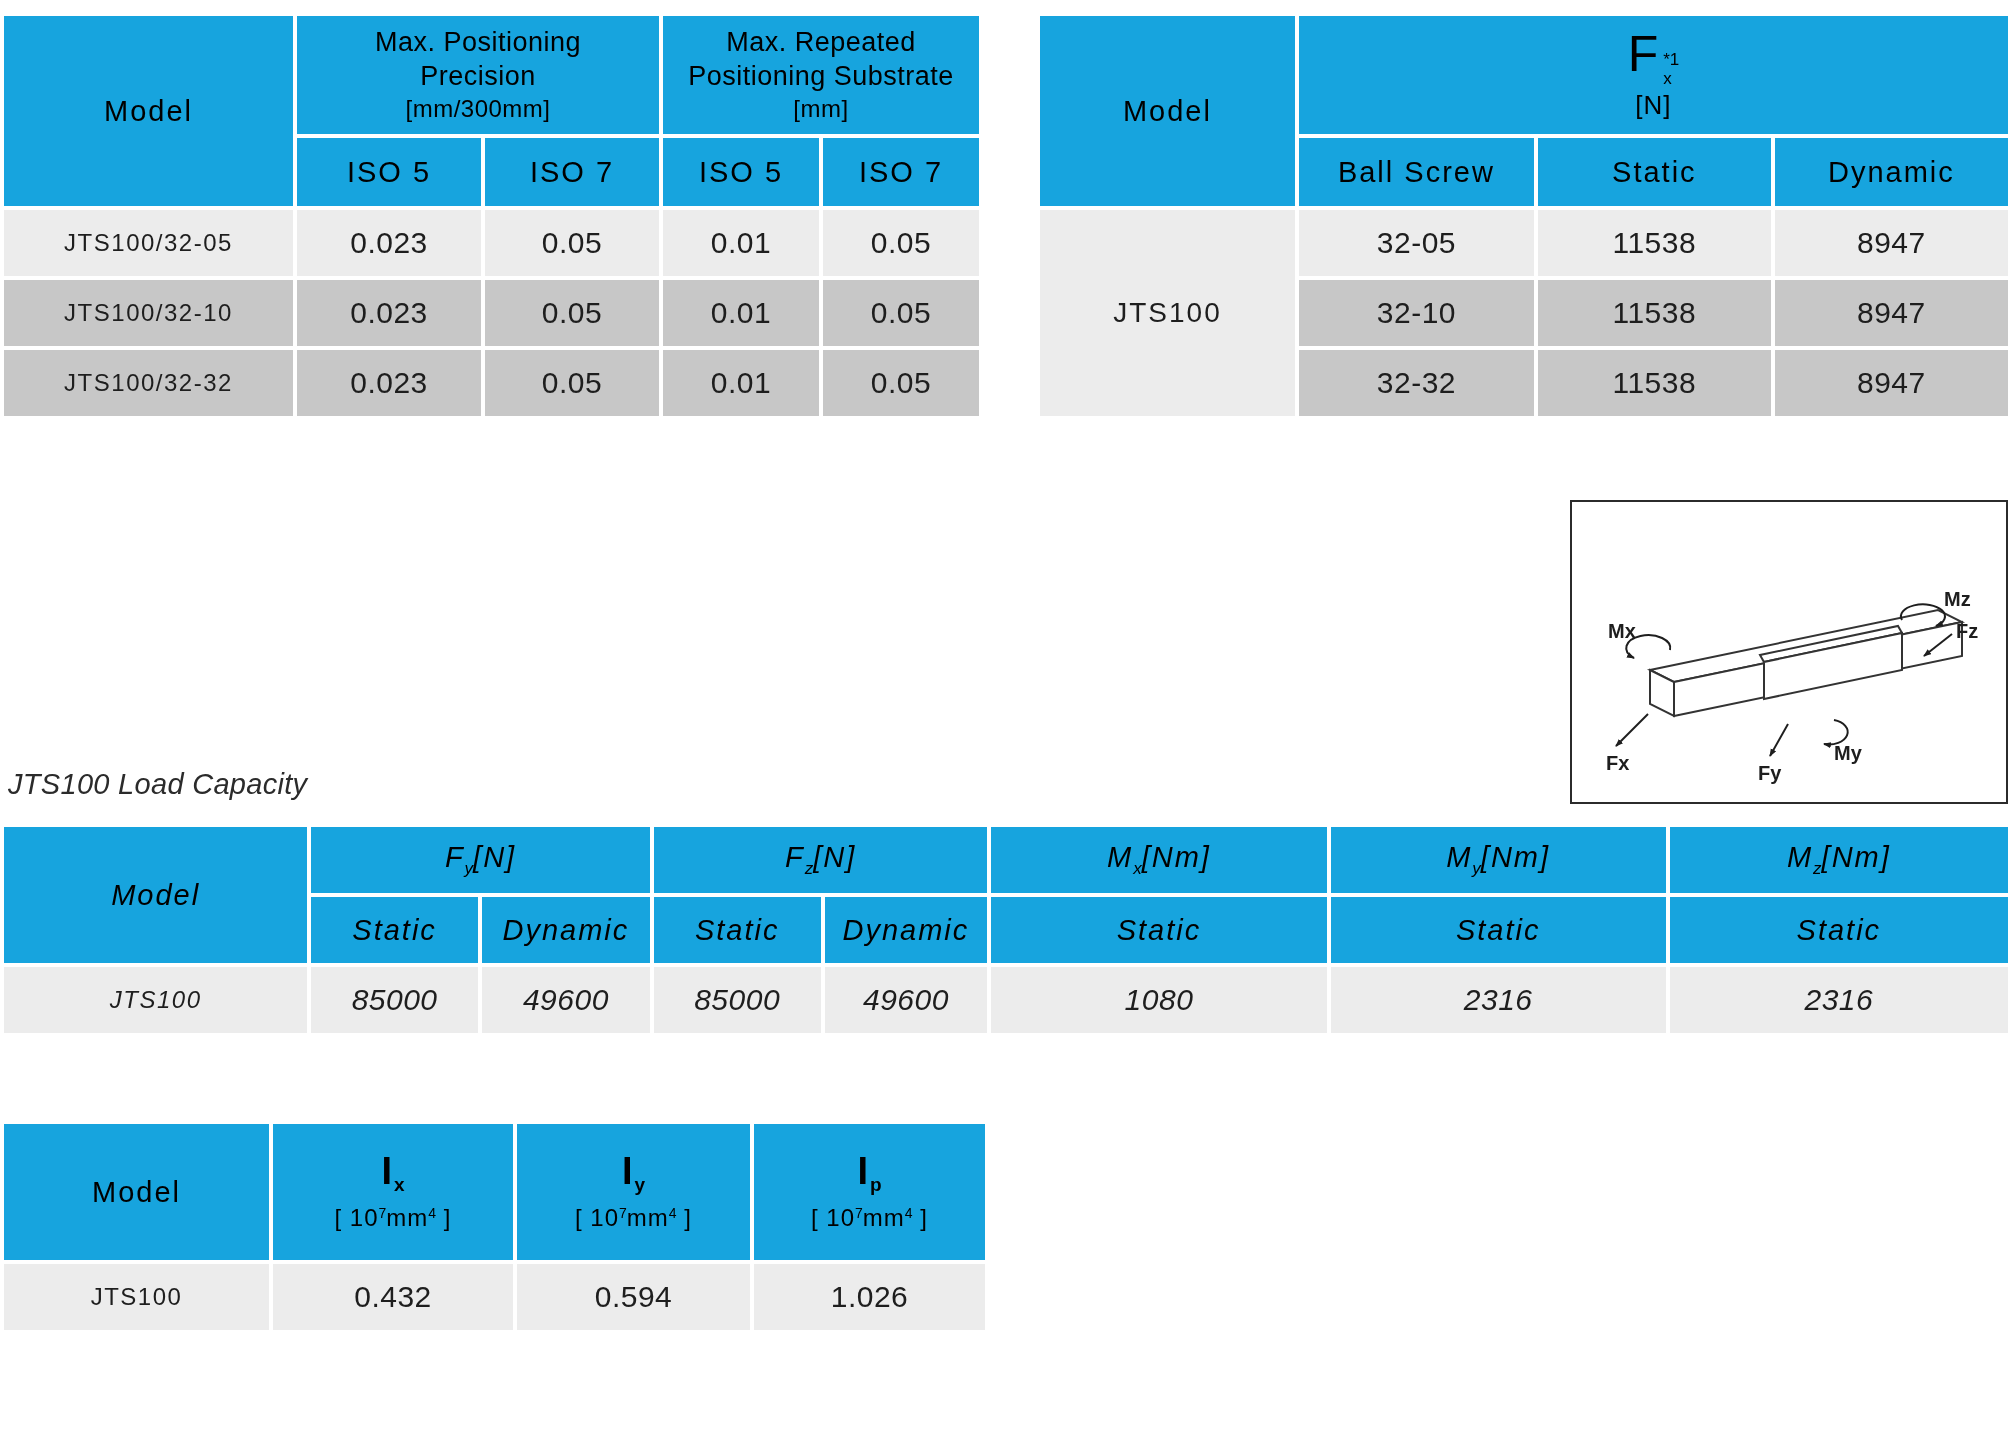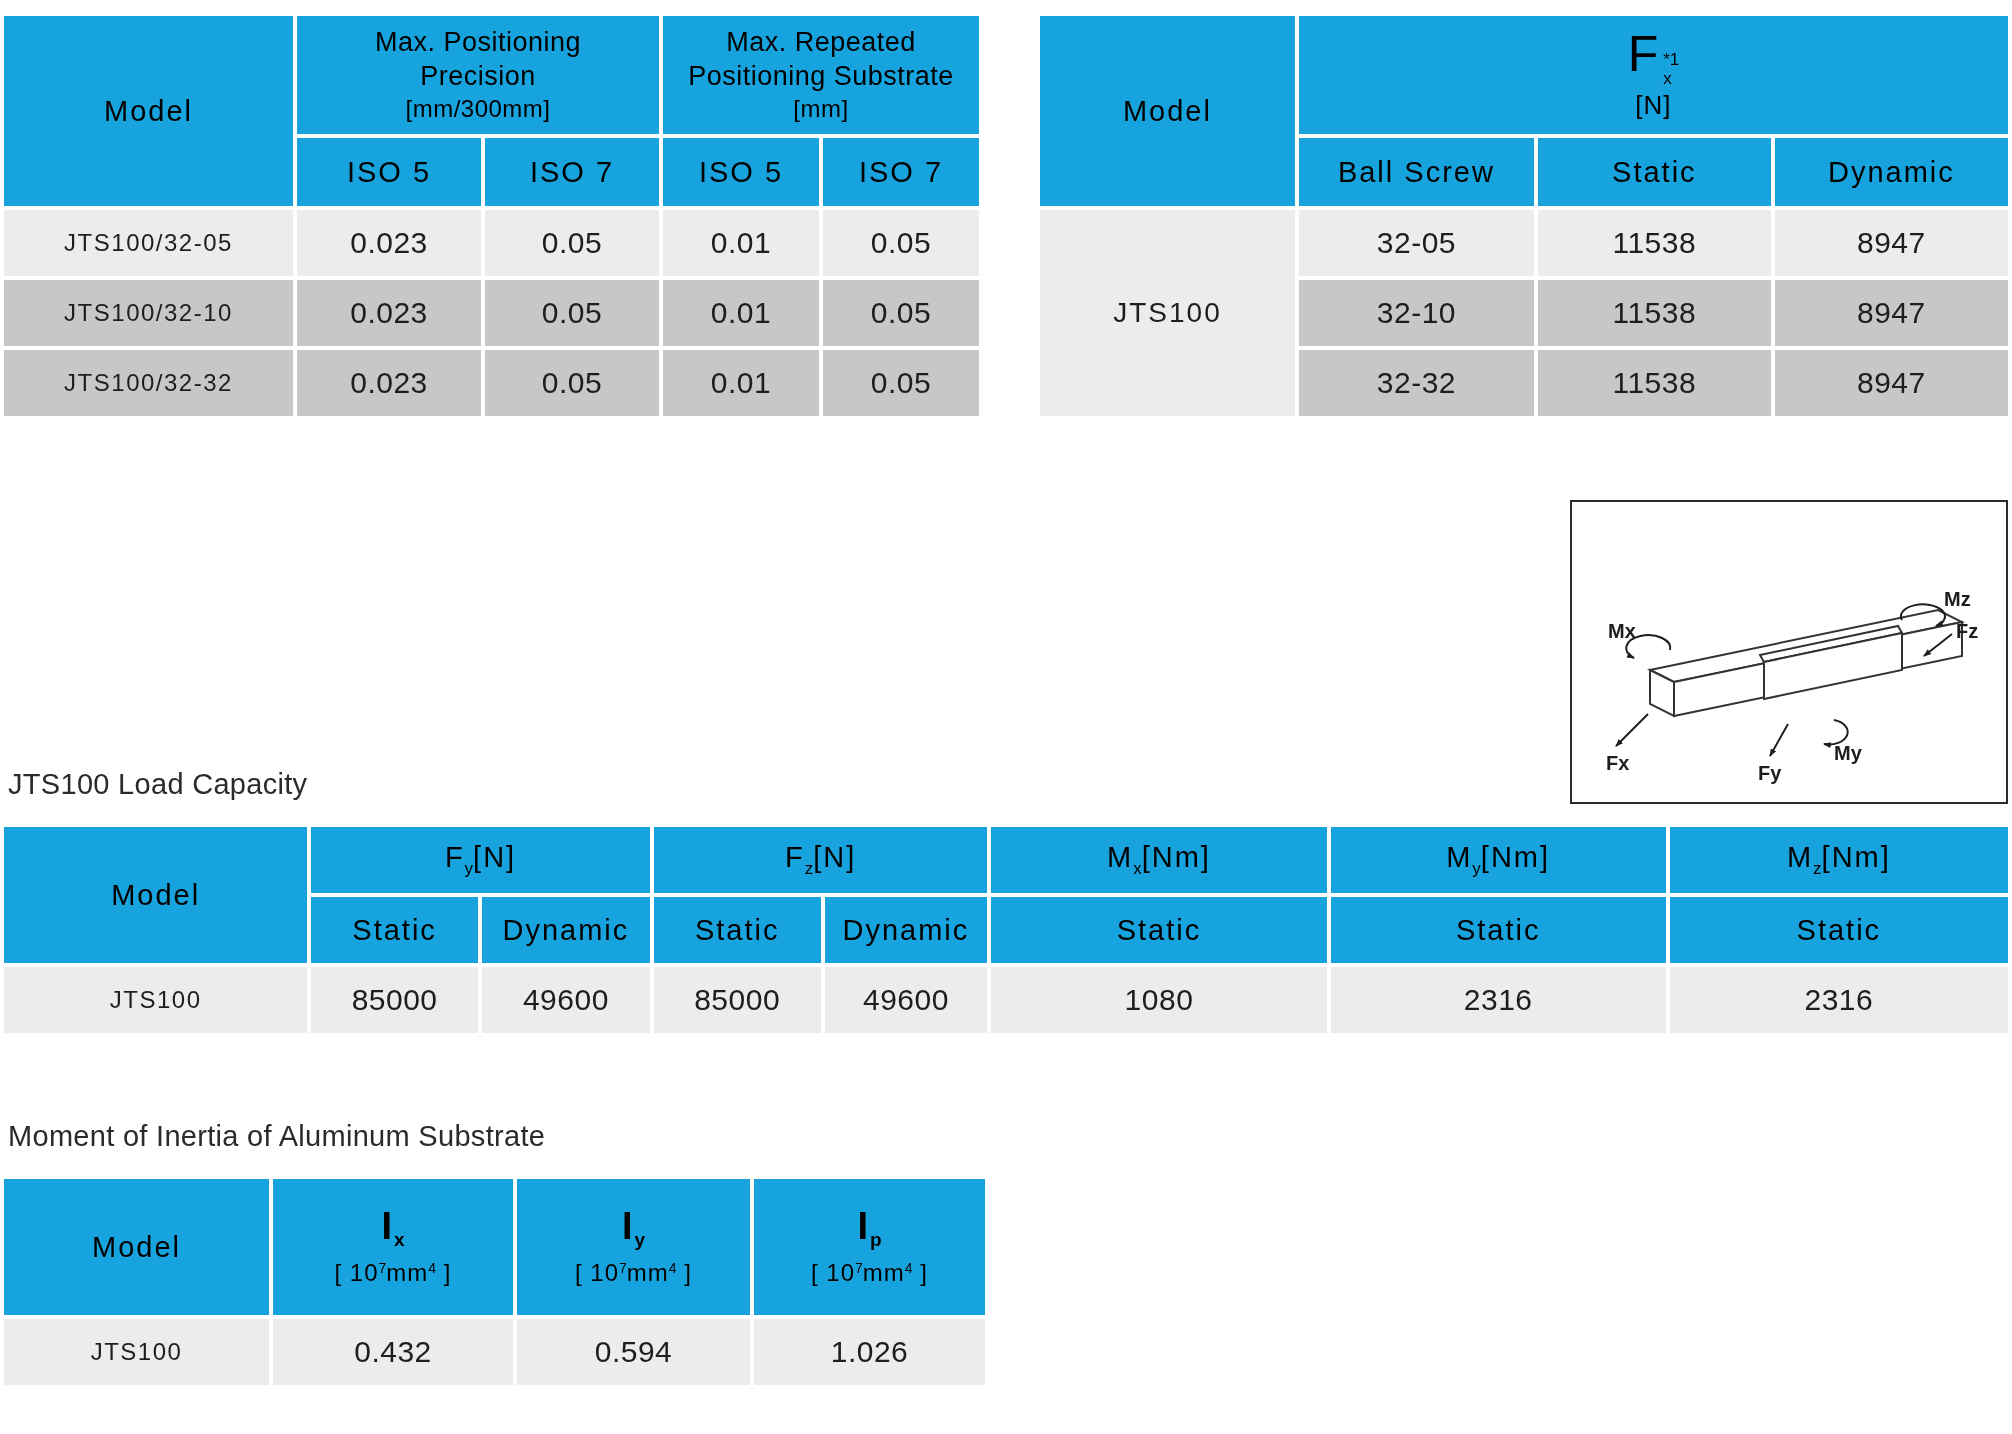--- a/index.html
+++ b/index.html
@@ -42,21 +42,21 @@
   .fx-stack{display:inline-flex;flex-direction:column;align-items:flex-start;
     vertical-align:6px;line-height:1.1;margin-left:3px;}
   .fx-stack span{font-size:17px;letter-spacing:0;}
   .fx-unit{font-size:26px;letter-spacing:1px;margin-top:2px;}
   .i-base{font-size:38px;font-weight:bold;line-height:1;}
   .i-sub{font-size:19px;vertical-align:-7px;letter-spacing:0;font-weight:bold;}
   .i-unit{font-size:24px;letter-spacing:1px;margin-top:8px;}
   .i-exp{font-size:14px;vertical-align:8px;letter-spacing:0;}
   #sec1{left:0;top:12px;}
   #sec2{left:1036px;top:12px;}
-  #sec3{left:0;top:768px;}
+  #sec3{left:0;top:768px;font-style:italic;}
   #sec4{left:0;top:1120px;}
   #sec-diagram{
     position:absolute;left:1570px;top:500px;width:438px;height:304px;
     border:2px solid #2b2b2b;background:#fff;box-sizing:border-box;
   }
   #sec-diagram svg{display:block;}
   .dlabel{font-weight:bold;font-size:20px;fill:#1e1e1e;font-family:"Liberation Sans",sans-serif;}
 </style>
 </head>
 <body>
@@ -232,21 +232,20 @@
         <td class="num">49600</td>
         <td class="num">1080</td>
         <td class="num">2316</td>
         <td class="num">2316</td>
       </tr>
     </tbody>
   </table>
 </div>
 
 <div class="section" id="sec4">
-  <h2 class="section-title ml8">Moment of Inertia of Aluminum Substrate</h2>
   <table class="spec">
     <colgroup>
       <col style="width:269px">
         <col style="width:244px">
         <col style="width:237px">
         <col style="width:235px">
     </colgroup>
     <tbody>
       <tr class="h-ihead">
         <td class="hd">Model</td>

